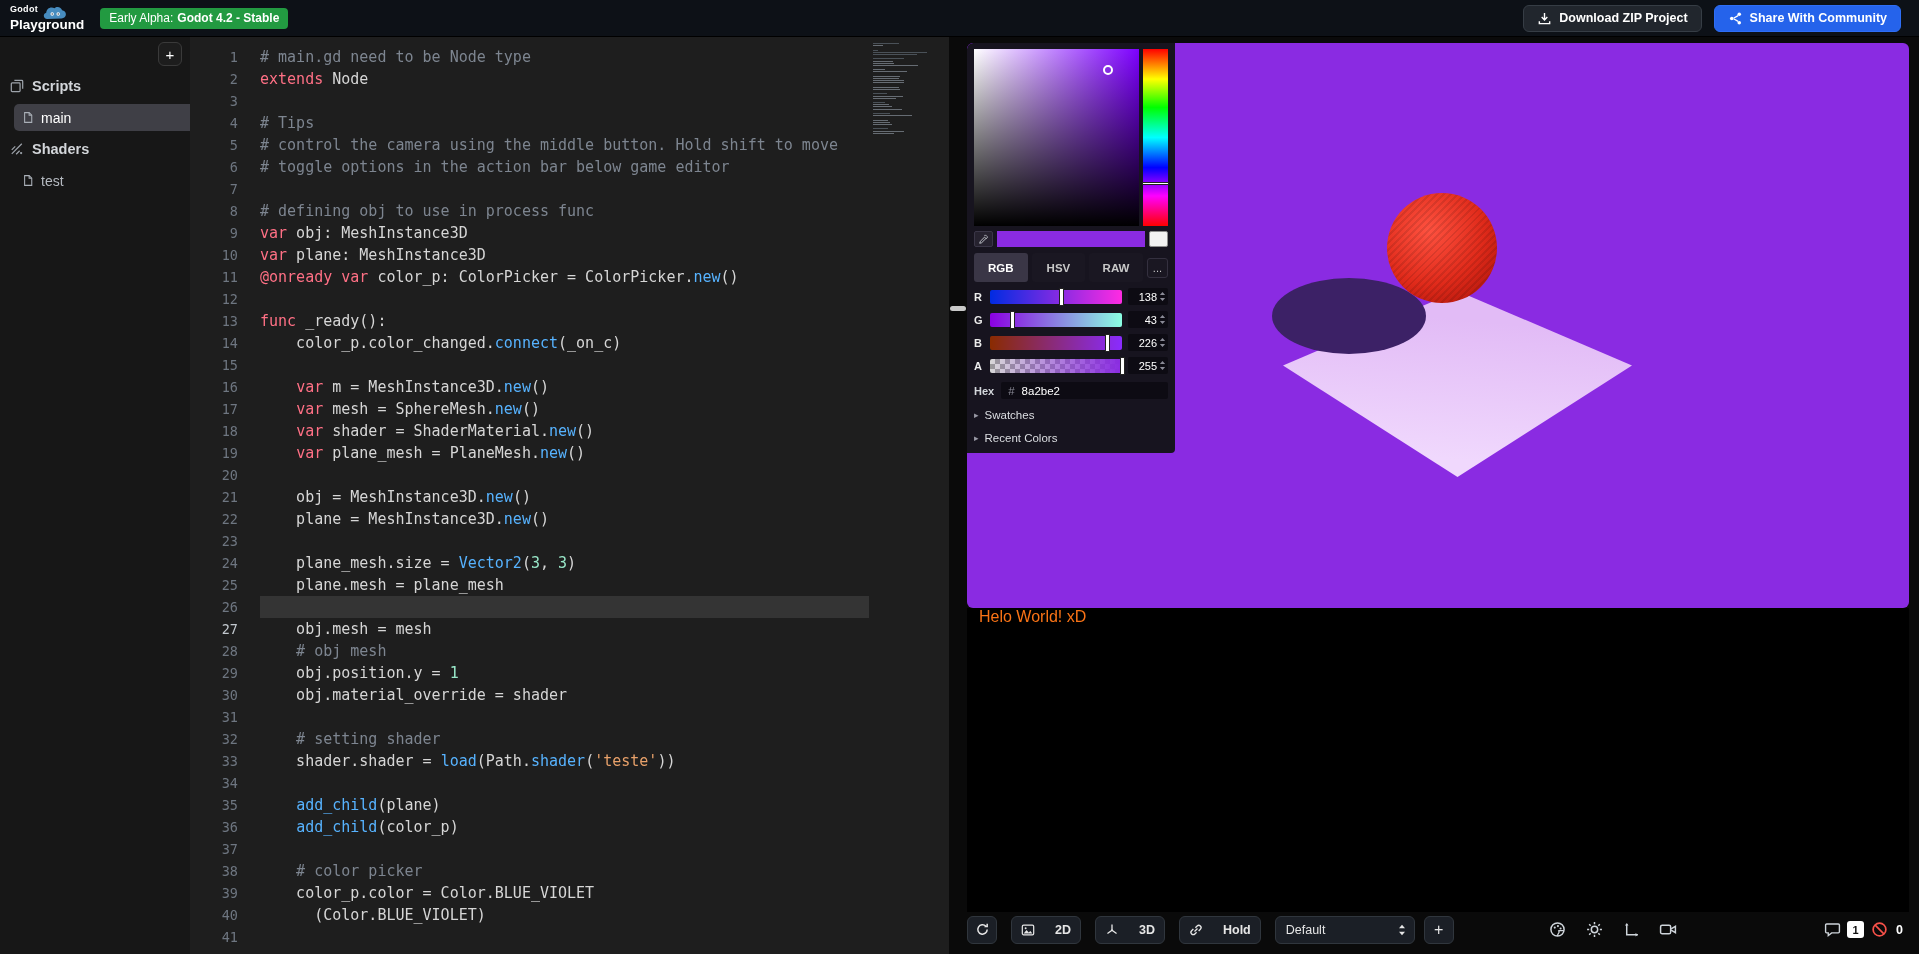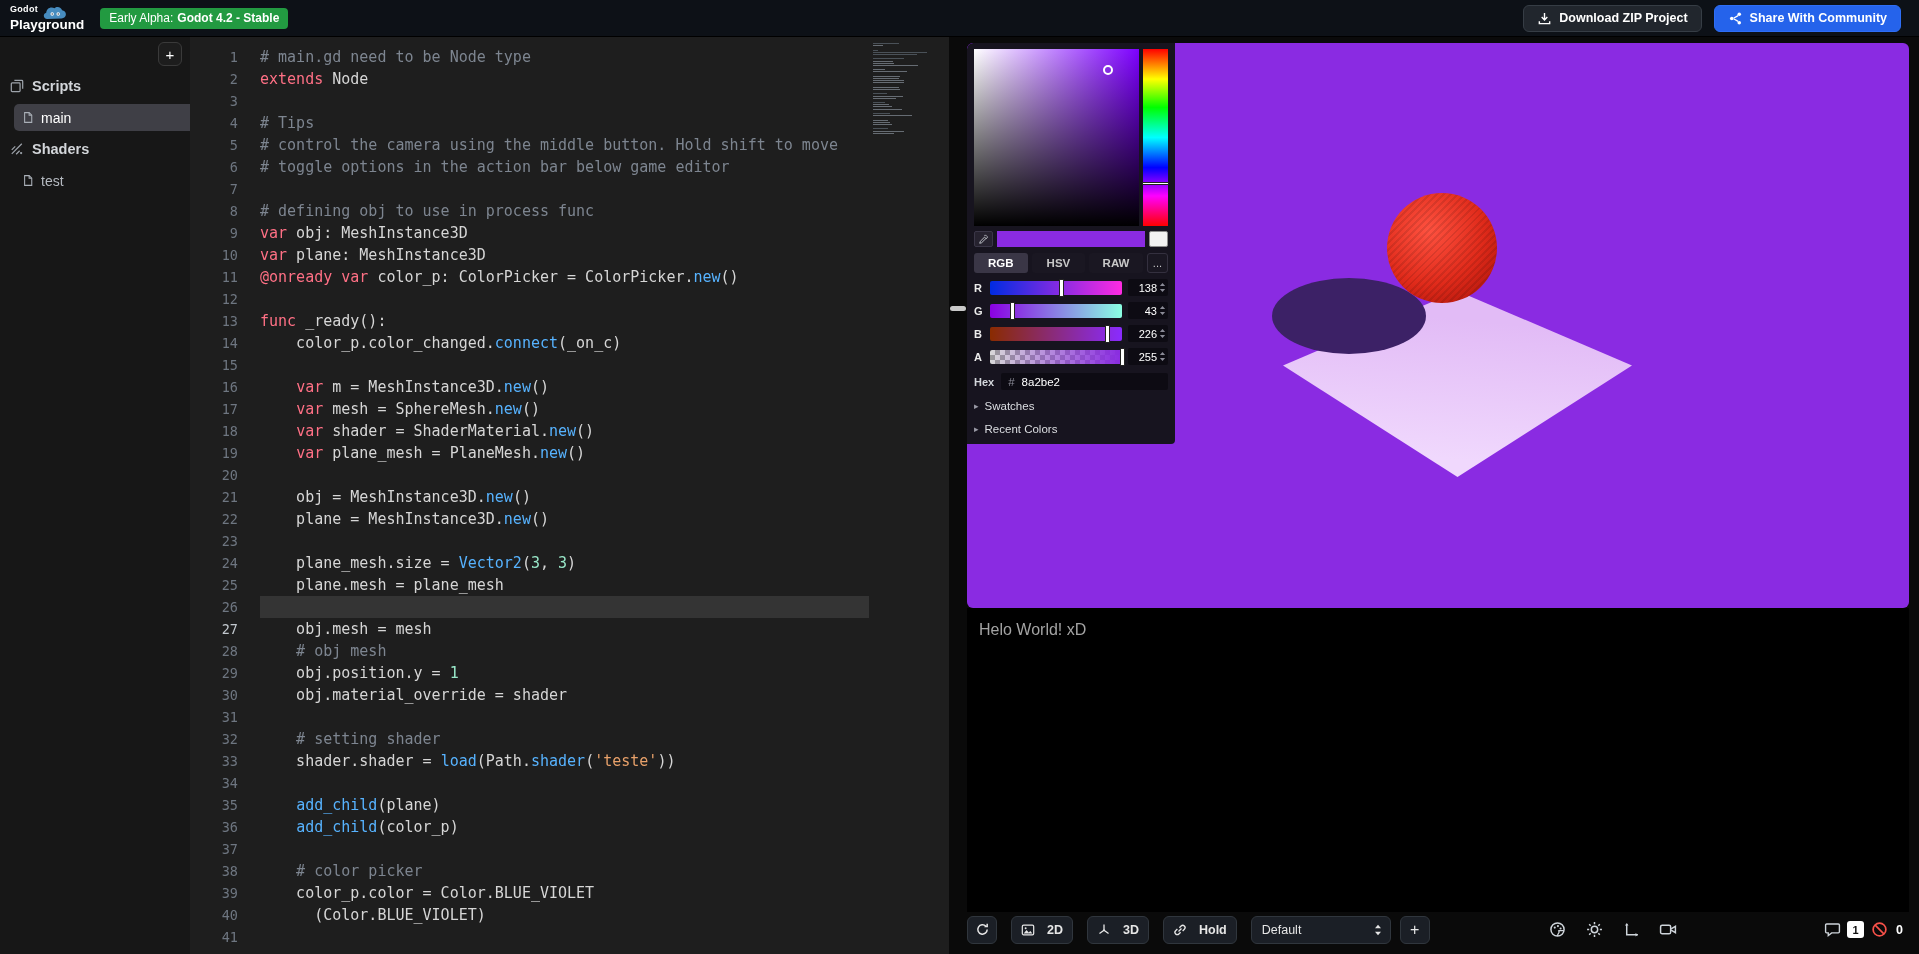--- a/index.html
+++ b/index.html
@@ -88,21 +88,21 @@
     border:2px solid #fff;border-radius:50%}
   .hue{width:25px;height:177px;position:relative;cursor:pointer;
     background:linear-gradient(to bottom,#f00 0%,#ff0 17%,#0f0 33%,#0ff 50%,#00f 67%,#f0f 83%,#f00 100%)}
   .hue-handle{position:absolute;left:-1px;right:-1px;top:75%;height:3px;background:#fff;border:1px solid #222}
   .sample-row{display:flex;align-items:center;gap:4px;margin-top:5px;height:16px}
   .pick-btn{width:19px;height:16px;background:#26222f;border:1px solid #3a3647;border-radius:2px;
     display:flex;align-items:center;justify-content:center;color:#cfd2d8;cursor:pointer}
   .sample{flex:1;height:16px;background:#8a2be2}
   .screen-btn{width:19px;height:16px;background:#f2f2f2;border:1px solid #8d8d8d;border-radius:2px;cursor:pointer}
   .cp-tabs{display:flex;align-items:center;gap:4px;margin-top:6px}
-  .cp-tab{width:56px;height:20px;background:#1a1722;color:#c8c8c8;font-size:11.5px;font-weight:bold;
+  .cp-tab{width:56px;height:29px;background:#1a1722;color:#c8c8c8;font-size:11.5px;font-weight:bold;
     display:flex;align-items:center;justify-content:center;border-radius:3px;cursor:pointer}
   .cp-tab.active{background:#3a3646;color:#fff}
   .cp-more{margin-left:auto;width:22px;height:20px;background:#1a1722;border:1px solid #34303f;
     border-radius:3px;color:#c8c8c8;font-size:11px;display:flex;align-items:center;justify-content:center;cursor:pointer}
   .cp-row{display:flex;align-items:center;gap:6px;margin-top:6px;height:17px}
   .cp-lab{width:10px;font-size:11px;font-weight:bold;color:#ececec}
   .cp-slider{flex:1;height:14px;border-radius:2px;position:relative;cursor:pointer}
   .cp-slider.r{background:linear-gradient(to right,rgb(0,43,226),rgb(255,43,226))}
   .cp-slider.g{background:linear-gradient(to right,rgb(138,0,226),rgb(138,255,226))}
   .cp-slider.b{background:linear-gradient(to right,rgb(138,43,0),rgb(138,43,255))}
@@ -120,26 +120,26 @@
   .hex-lab{font-size:11px;font-weight:bold;color:#d4d7dc}
   .hex-box{flex:1;height:17px;background:#0d0b13;border-radius:2px;display:flex;
     align-items:center;gap:7px;padding:0 7px;font-size:11.5px;cursor:text}
   .hex-hash{color:#8a8a96}
   .hex-val{color:#fff}
   .fold-row{display:flex;align-items:center;gap:6px;margin-top:9px;height:14px;
     font-size:11.5px;color:#dcdee2;cursor:pointer}
   .fold-arrow{color:#9a9aa6;font-size:9px}
 
   
-  .console{flex:1;background:#000;padding:13px 12px;font-size:16px;color:#a3a3a3}
+  .console{flex:1;background:#000;padding:0 12px;font-size:16px;color:#f97316}
 
   
   .actionbar{height:35px;margin-bottom:7px;display:flex;align-items:center}
   .ab-btn{height:28px;border-radius:6px;border:1px solid #30363d;background:#1b1f26;color:#e6e6e6;
-    display:flex;align-items:center;gap:12px;padding:0 9px;font-size:12.5px;font-weight:bold;
+    display:flex;align-items:center;gap:20px;padding:0 9px;font-size:12.5px;font-weight:bold;
     cursor:pointer;font-family:inherit}
   .ab-btn.square{width:30px;justify-content:center;padding:0}
   .ab-sp{width:14px}
   .ab-dd{width:140px;height:28px;border-radius:6px;border:1px solid #30363d;background:#1b1f26;
     display:flex;align-items:center;justify-content:space-between;padding:0 8px 0 10px;
     font-size:12.5px;color:#e6e6e6;cursor:pointer}
   .ab-icons{margin-left:auto;display:flex;align-items:center;gap:9px}
   .ab-icon{width:28px;height:28px;display:flex;align-items:center;justify-content:center;
     color:#ced4da;cursor:pointer;background:none;border:none}
   .ab-counts{margin-left:140px;margin-right:6px;display:flex;align-items:center;gap:5px}

